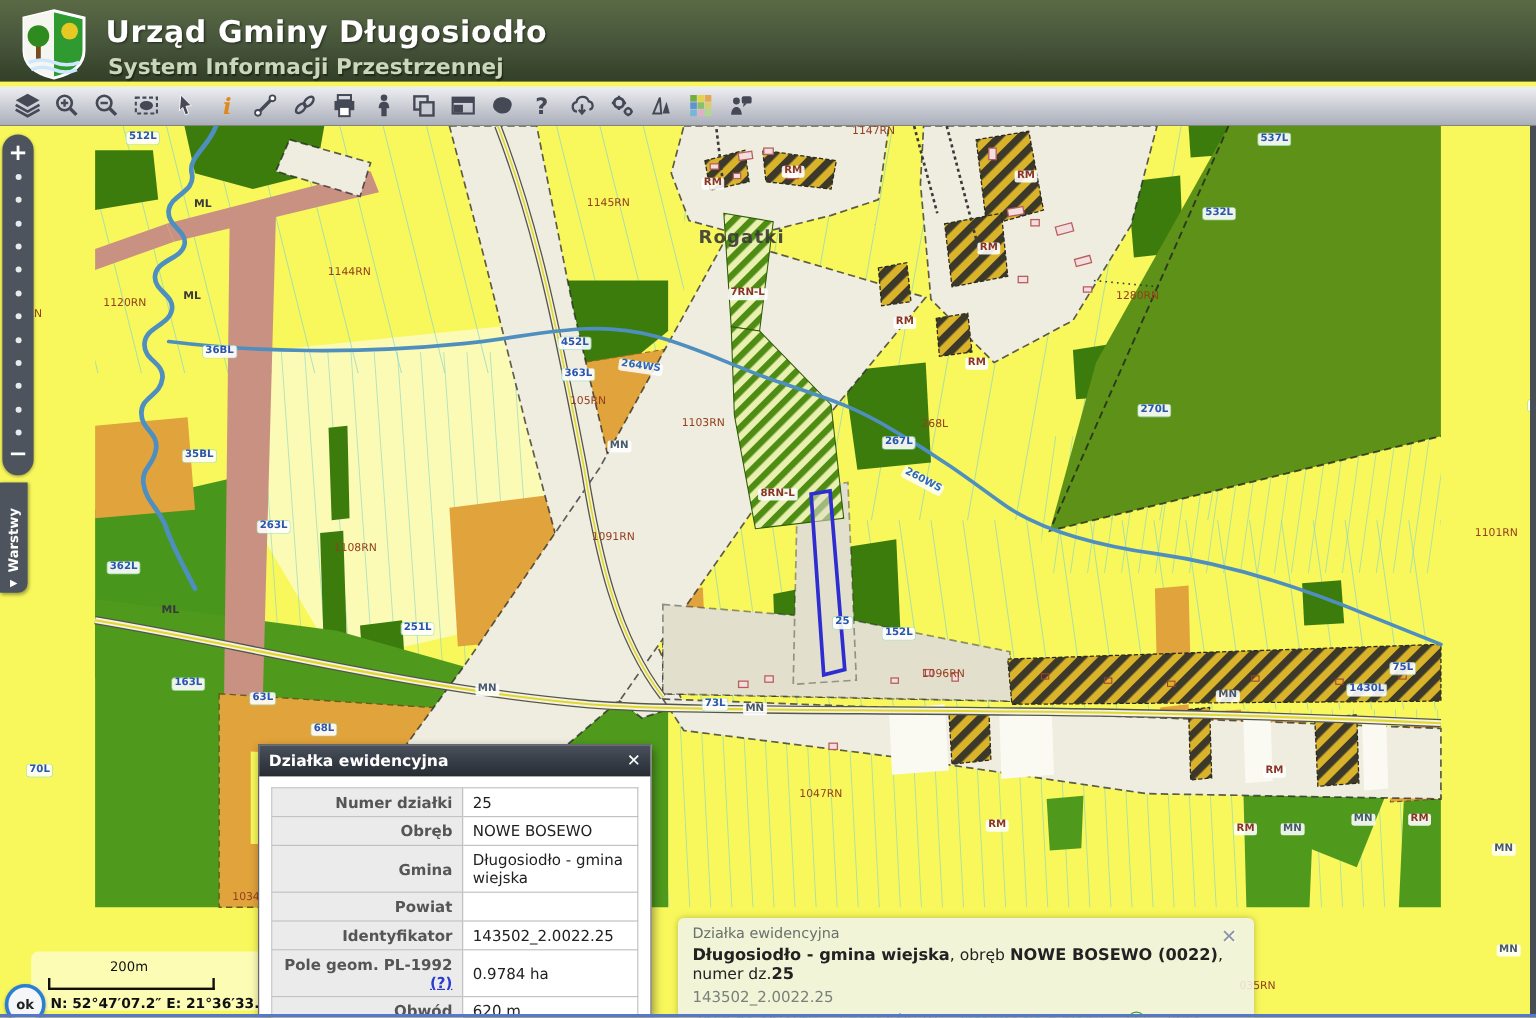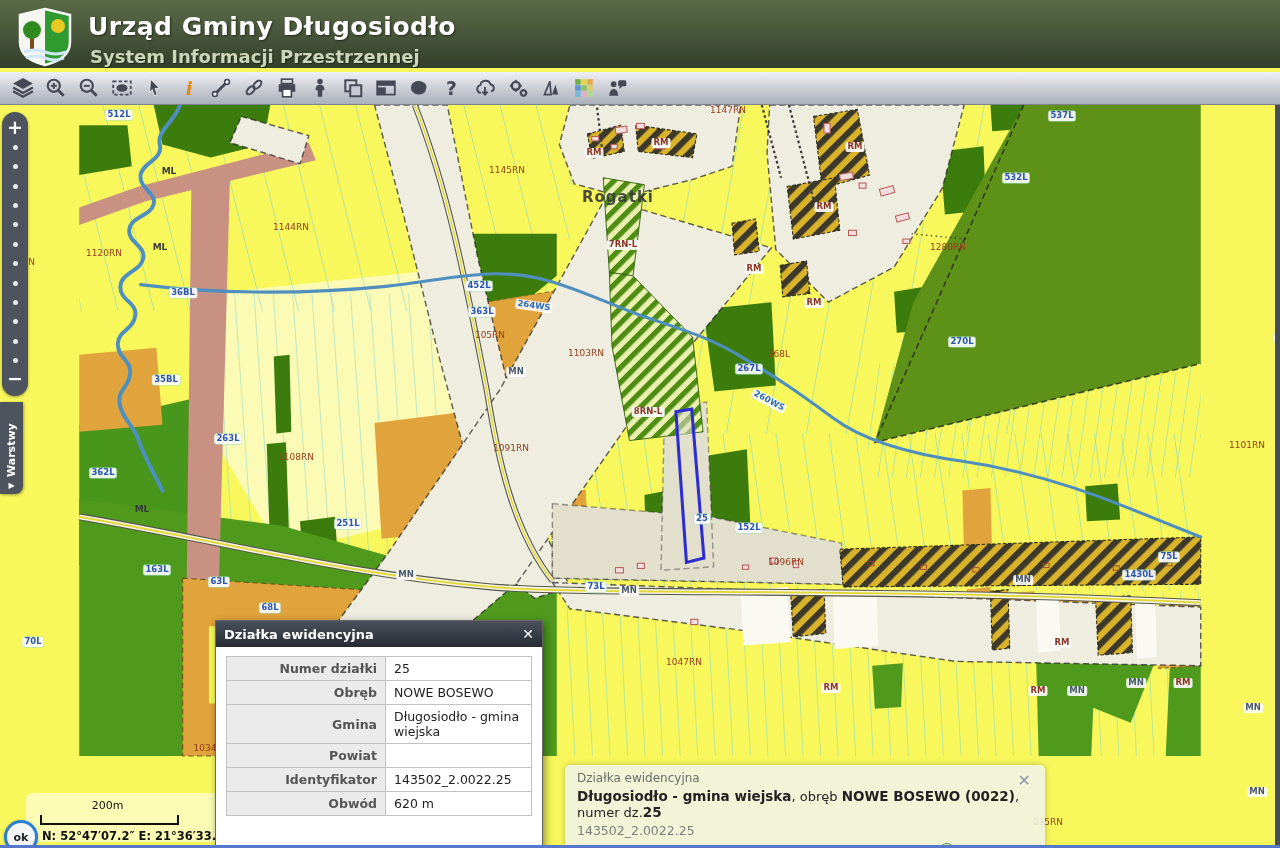--- a/index.html
+++ b/index.html
@@ -544,20 +544,24 @@
             </tr>
             <tr>
               <td class="lab">Powiat</td>
               <td class="val"></td>
             </tr>
             <tr>
               <td class="lab">Identyfikator</td>
               <td class="val">143502_2.0022.25</td>
             </tr>
             <tr>
+              <td class="lab">Pole geom. PL-1992<br><a href="#">(?)</a></td>
+              <td class="val">0.9784 ha</td>
+            </tr>
+            <tr>
               <td class="lab">Obwód</td>
               <td class="val">620 m</td>
             </tr>
           </tbody>
         </table>
     </div>
   </div>
 
   <div id="infopanel">
     <div id="ip-head">Działka ewidencyjna</div>

